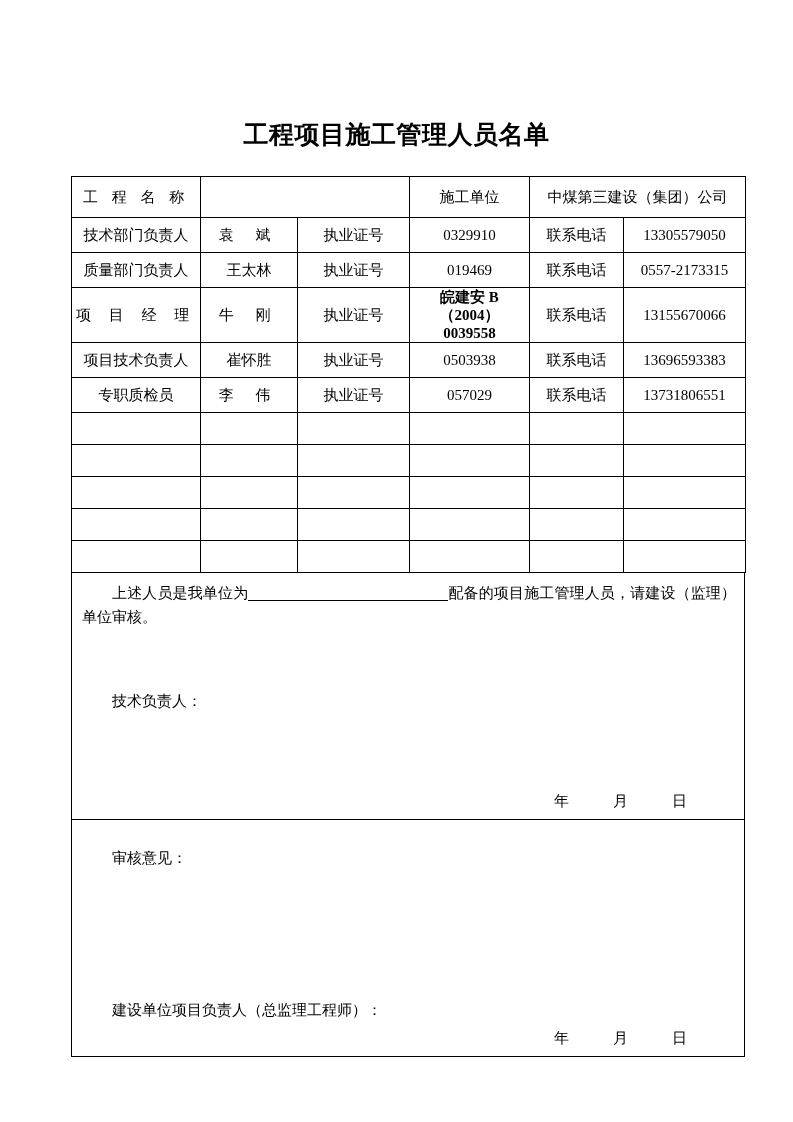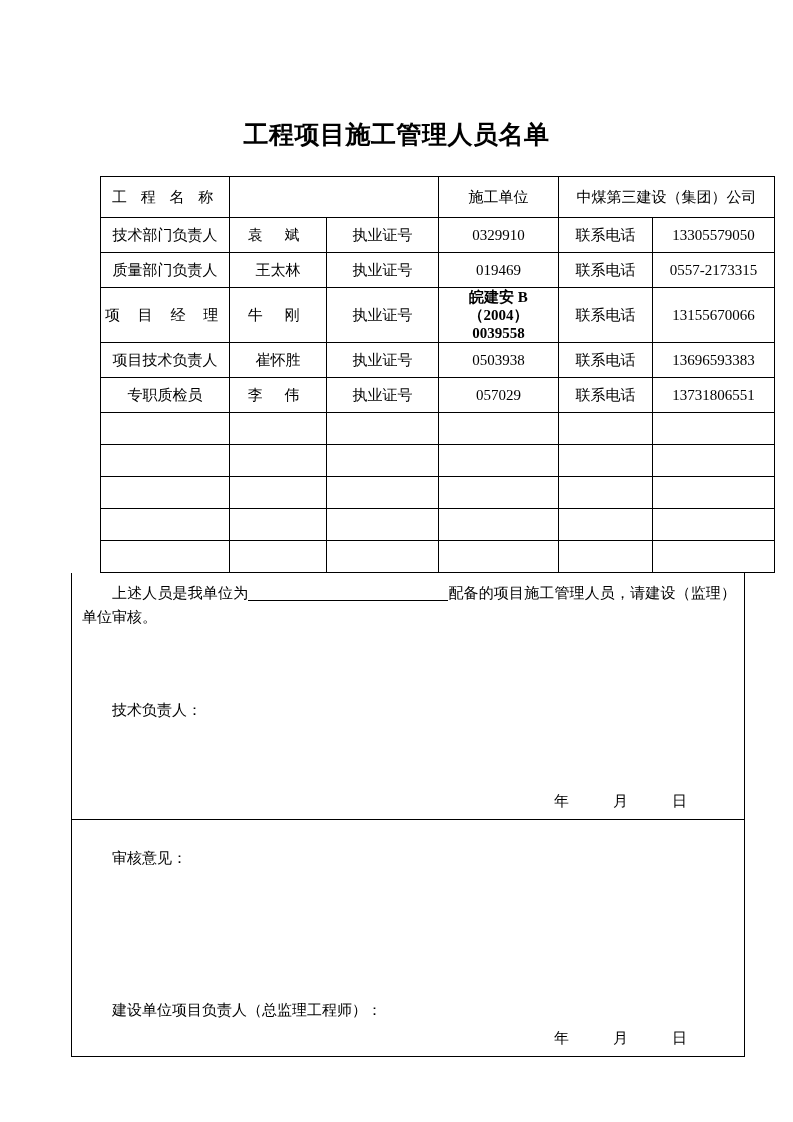--- a/index.html
+++ b/index.html
@@ -45,21 +45,20 @@
     position: absolute;
     left: 71px;
     top: 176px;
     width: 674px;
   }
 
   table.form {
     width: 674px;
     border-collapse: collapse;
     table-layout: fixed;
-    margin-left: 29px;
   }
   table.form td {
     border: 1px solid #000000;
     padding: 0 2px;
     text-align: center;
     vertical-align: middle;
     font-size: 15px;
     line-height: 18px;
     font-family: "Liberation Serif", "DejaVu Serif", serif;
   }
@@ -113,21 +112,21 @@
     height: 17px;
     vertical-align: -3px;
   }
 
   .sig-label {
     position: absolute;
     font-size: 15px;
     line-height: 20px;
     white-space: nowrap;
   }
-  .sig-tech { left: 40px; top: 118px; margin-top: 9px; }
+  .sig-tech { left: 40px; top: 118px; }
   .sig-review { left: 40px; top: 28px; }
   .sig-owner { left: 40px; top: 180px; }
 
   .date-line {
     position: absolute;
     font-size: 15px;
     line-height: 20px;
     white-space: nowrap;
   }
   .date-stmt { left: 482px; top: 218px; }

